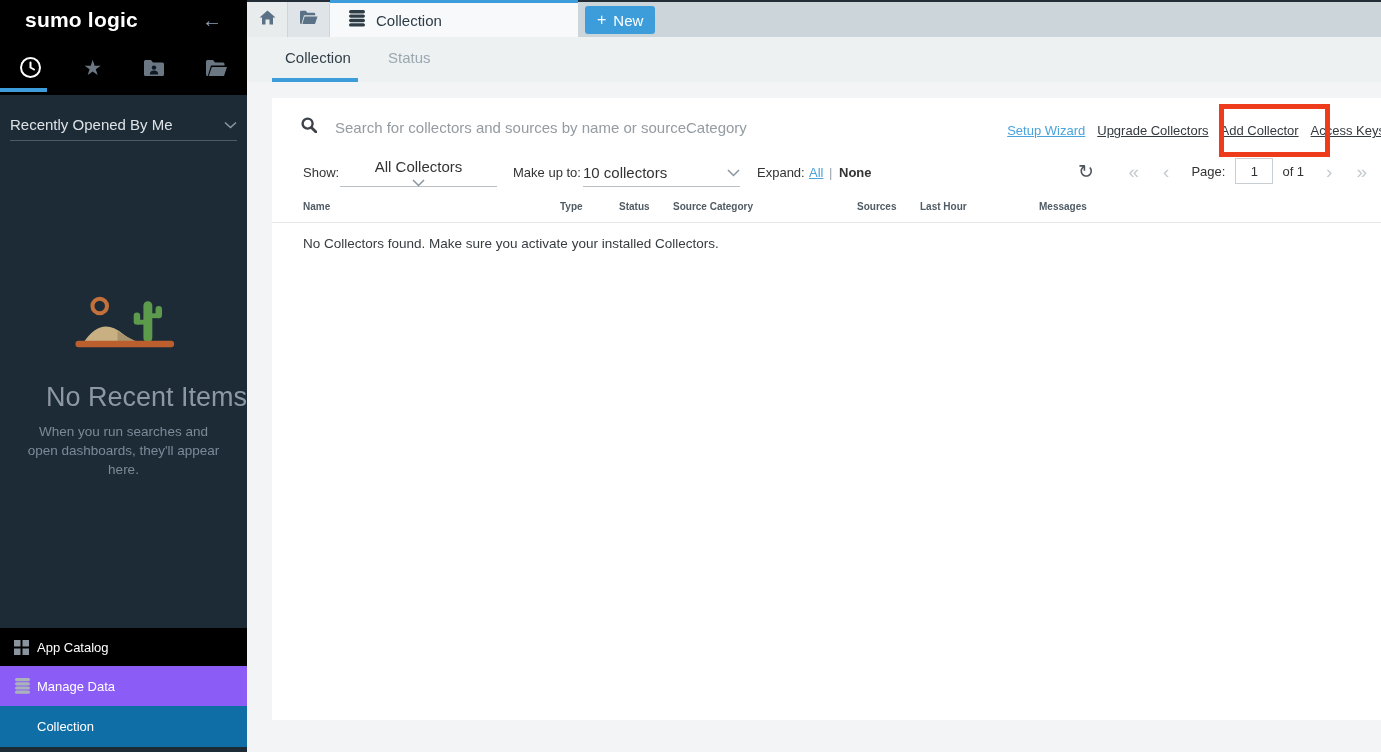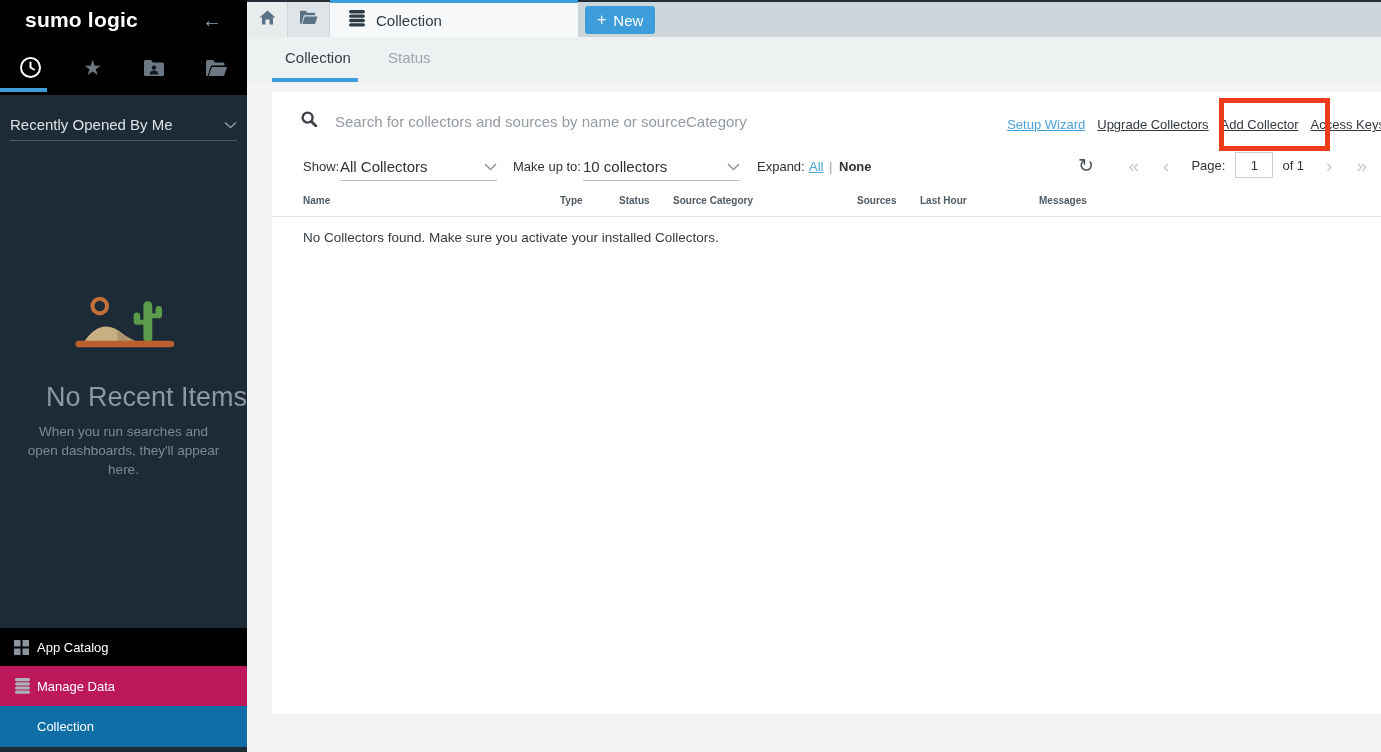--- a/index.html
+++ b/index.html
@@ -19,21 +19,21 @@
   .recent-header{position:absolute;left:10px;top:108px;width:227px;height:32px;border-bottom:1px solid #4e5a64;display:flex;align-items:center;cursor:pointer;}
   .recent-header .txt{flex:1;color:#dde2e6;font-size:15px;}
   .illustration{position:absolute;left:0;top:288px;width:247px;text-align:center;}
   .no-recent-title{position:absolute;left:0;top:382px;width:247px;text-align:right;color:#8d98a3;font-size:27px;font-weight:400;}
   .no-recent-hint{position:absolute;left:23px;top:423px;width:201px;text-align:center;color:#7c8a98;font-size:13.5px;line-height:1.4;}
   .side-menu{position:absolute;left:0;top:628px;width:247px;}
   .menu-item{display:flex;align-items:center;box-sizing:border-box;padding-left:14px;cursor:pointer;}
   .menu-item .mi-icon{width:23px;display:flex;align-items:center;}
   .menu-item .mi-label{color:#fff;font-size:13px;}
   .mi-appcatalog{height:38px;background:#000;}
-  .mi-managedata{height:40px;background:#be185d;}
+  .mi-managedata{height:40px;background:#8b5cf6;}
   .mi-collection{height:41px;background:#0f6ea6;padding-left:37px;}
 
   
   .main{position:absolute;left:247px;top:0;width:1134px;height:752px;}
   .tabstrip{position:absolute;left:0;top:0;width:1134px;height:37px;background:#ccd5da;border-top:2px solid #232d35;box-sizing:border-box;}
   .tabbtn{position:absolute;top:0;height:35px;display:flex;align-items:center;justify-content:center;cursor:pointer;}
   .tabbtn-home{left:0;width:40px;background:#e9eced;}
   .tabbtn-folder{left:41px;width:41px;background:#dee4e7;}
   .tab-active{position:absolute;left:83px;top:-2px;width:248px;height:37px;background:#f7f9fa;border-top:3px solid #3d9ddb;box-sizing:border-box;display:flex;align-items:center;padding-left:18px;cursor:pointer;}
   .tab-active .tab-label{margin-left:10px;color:#2e3c46;font-size:15px;}
@@ -42,38 +42,38 @@
 
   
   .subtab-band{position:absolute;left:0;top:37px;width:1134px;height:45px;background:#eef1f2;}
   .subtab{position:absolute;top:12px;font-size:15px;cursor:pointer;}
   .subtab-collection{left:38px;color:#323f48;}
   .subtab-status{left:141px;color:#9aa7b0;}
   .subtab-underline{position:absolute;left:25px;bottom:0;width:86px;height:4px;background:#3d9ddb;}
 
   
   .content{position:absolute;left:0;top:82px;width:1134px;height:670px;background:#f3f4f5;}
-  .panel{position:absolute;left:25px;top:10px;width:1109px;height:622px;background:#fff;}
+  .panel{position:absolute;left:25px;top:16px;width:1109px;height:622px;background:#fff;}
 
   .search-row{position:absolute;left:29px;top:14px;width:760px;height:30px;display:flex;align-items:center;}
   .search-input{border:none;outline:none;font-size:15px;color:#333;margin-left:16px;width:680px;font-family:"Liberation Sans",sans-serif;background:transparent;}
   .search-input::placeholder{color:#949ba1;opacity:1;}
 
   .links-row{position:absolute;right:-4px;top:25px;display:flex;gap:12px;white-space:nowrap;font-size:13px;}
   .hlink{text-decoration:underline;cursor:pointer;color:#333a40;}
   .hlink.blue{color:#4aa3dc;}
 
   .annotation-box{position:absolute;left:947px;top:6px;width:101px;height:43px;border:5px solid #ee3b1b;pointer-events:none;}
 
   .filter-row{position:absolute;left:0;top:60px;width:1109px;height:30px;font-size:13px;color:#333;}
   .flabel{position:absolute;top:7px;color:#333;}
   .fcontrol{position:absolute;top:0;height:28px;border-bottom:1px solid #b8c0c6;display:flex;align-items:center;cursor:pointer;}
   .fcontrol .val{font-size:15px;color:#333;flex:1;}
   .lbl-show{left:31px;}
-  .ctrl-show{left:68px;width:157px;}
+  .ctrl-show{left:68px;width:157px;flex-direction:column;}
   .lbl-showupto{left:241px;}
   .ctrl-showupto{left:311px;width:157px;}
   .lbl-expand{left:485px;}
   .expand-all{position:absolute;left:537px;top:7px;color:#4aa3dc;text-decoration:underline;cursor:pointer;}
   .expand-sep{position:absolute;left:557px;top:7px;color:#9aa3aa;}
   .expand-none{position:absolute;left:567px;top:7px;color:#333;font-weight:bold;cursor:pointer;}
   .refresh{position:absolute;left:806px;top:2px;font-size:19px;color:#4d565e;cursor:pointer;}
   .pager{position:absolute;right:14px;top:0;display:flex;align-items:center;gap:0;}
   .pg-arrow{color:#c3cacf;font-size:19px;cursor:pointer;line-height:1;}
   .pg-first{margin-right:24px;}

